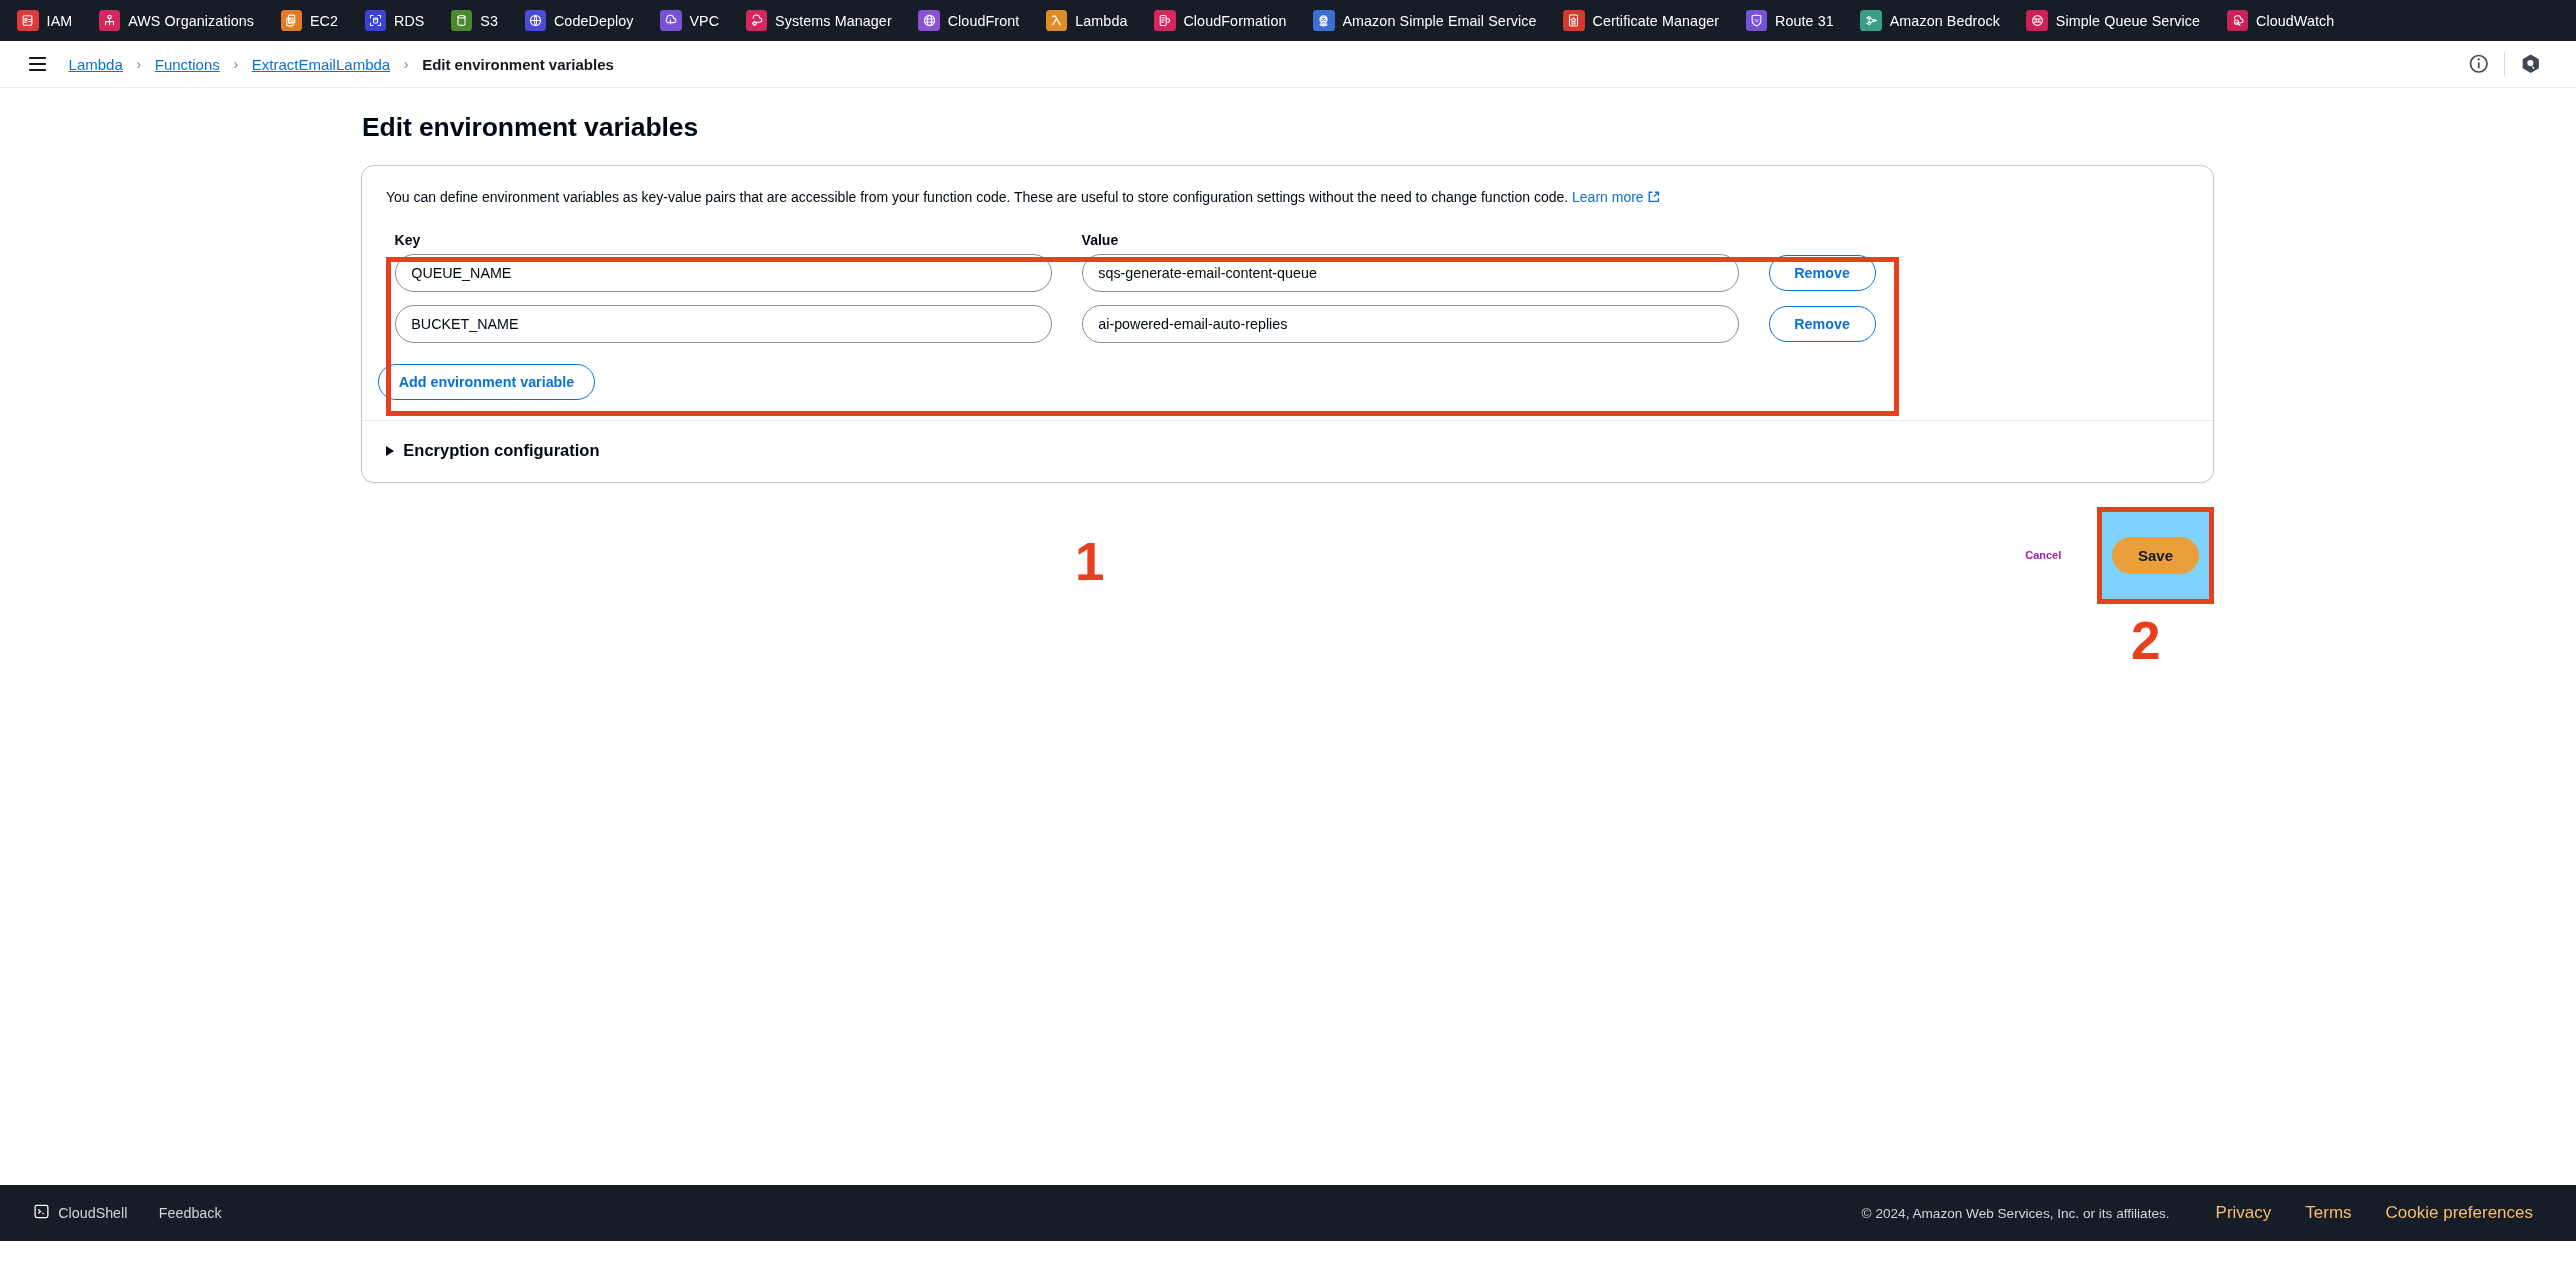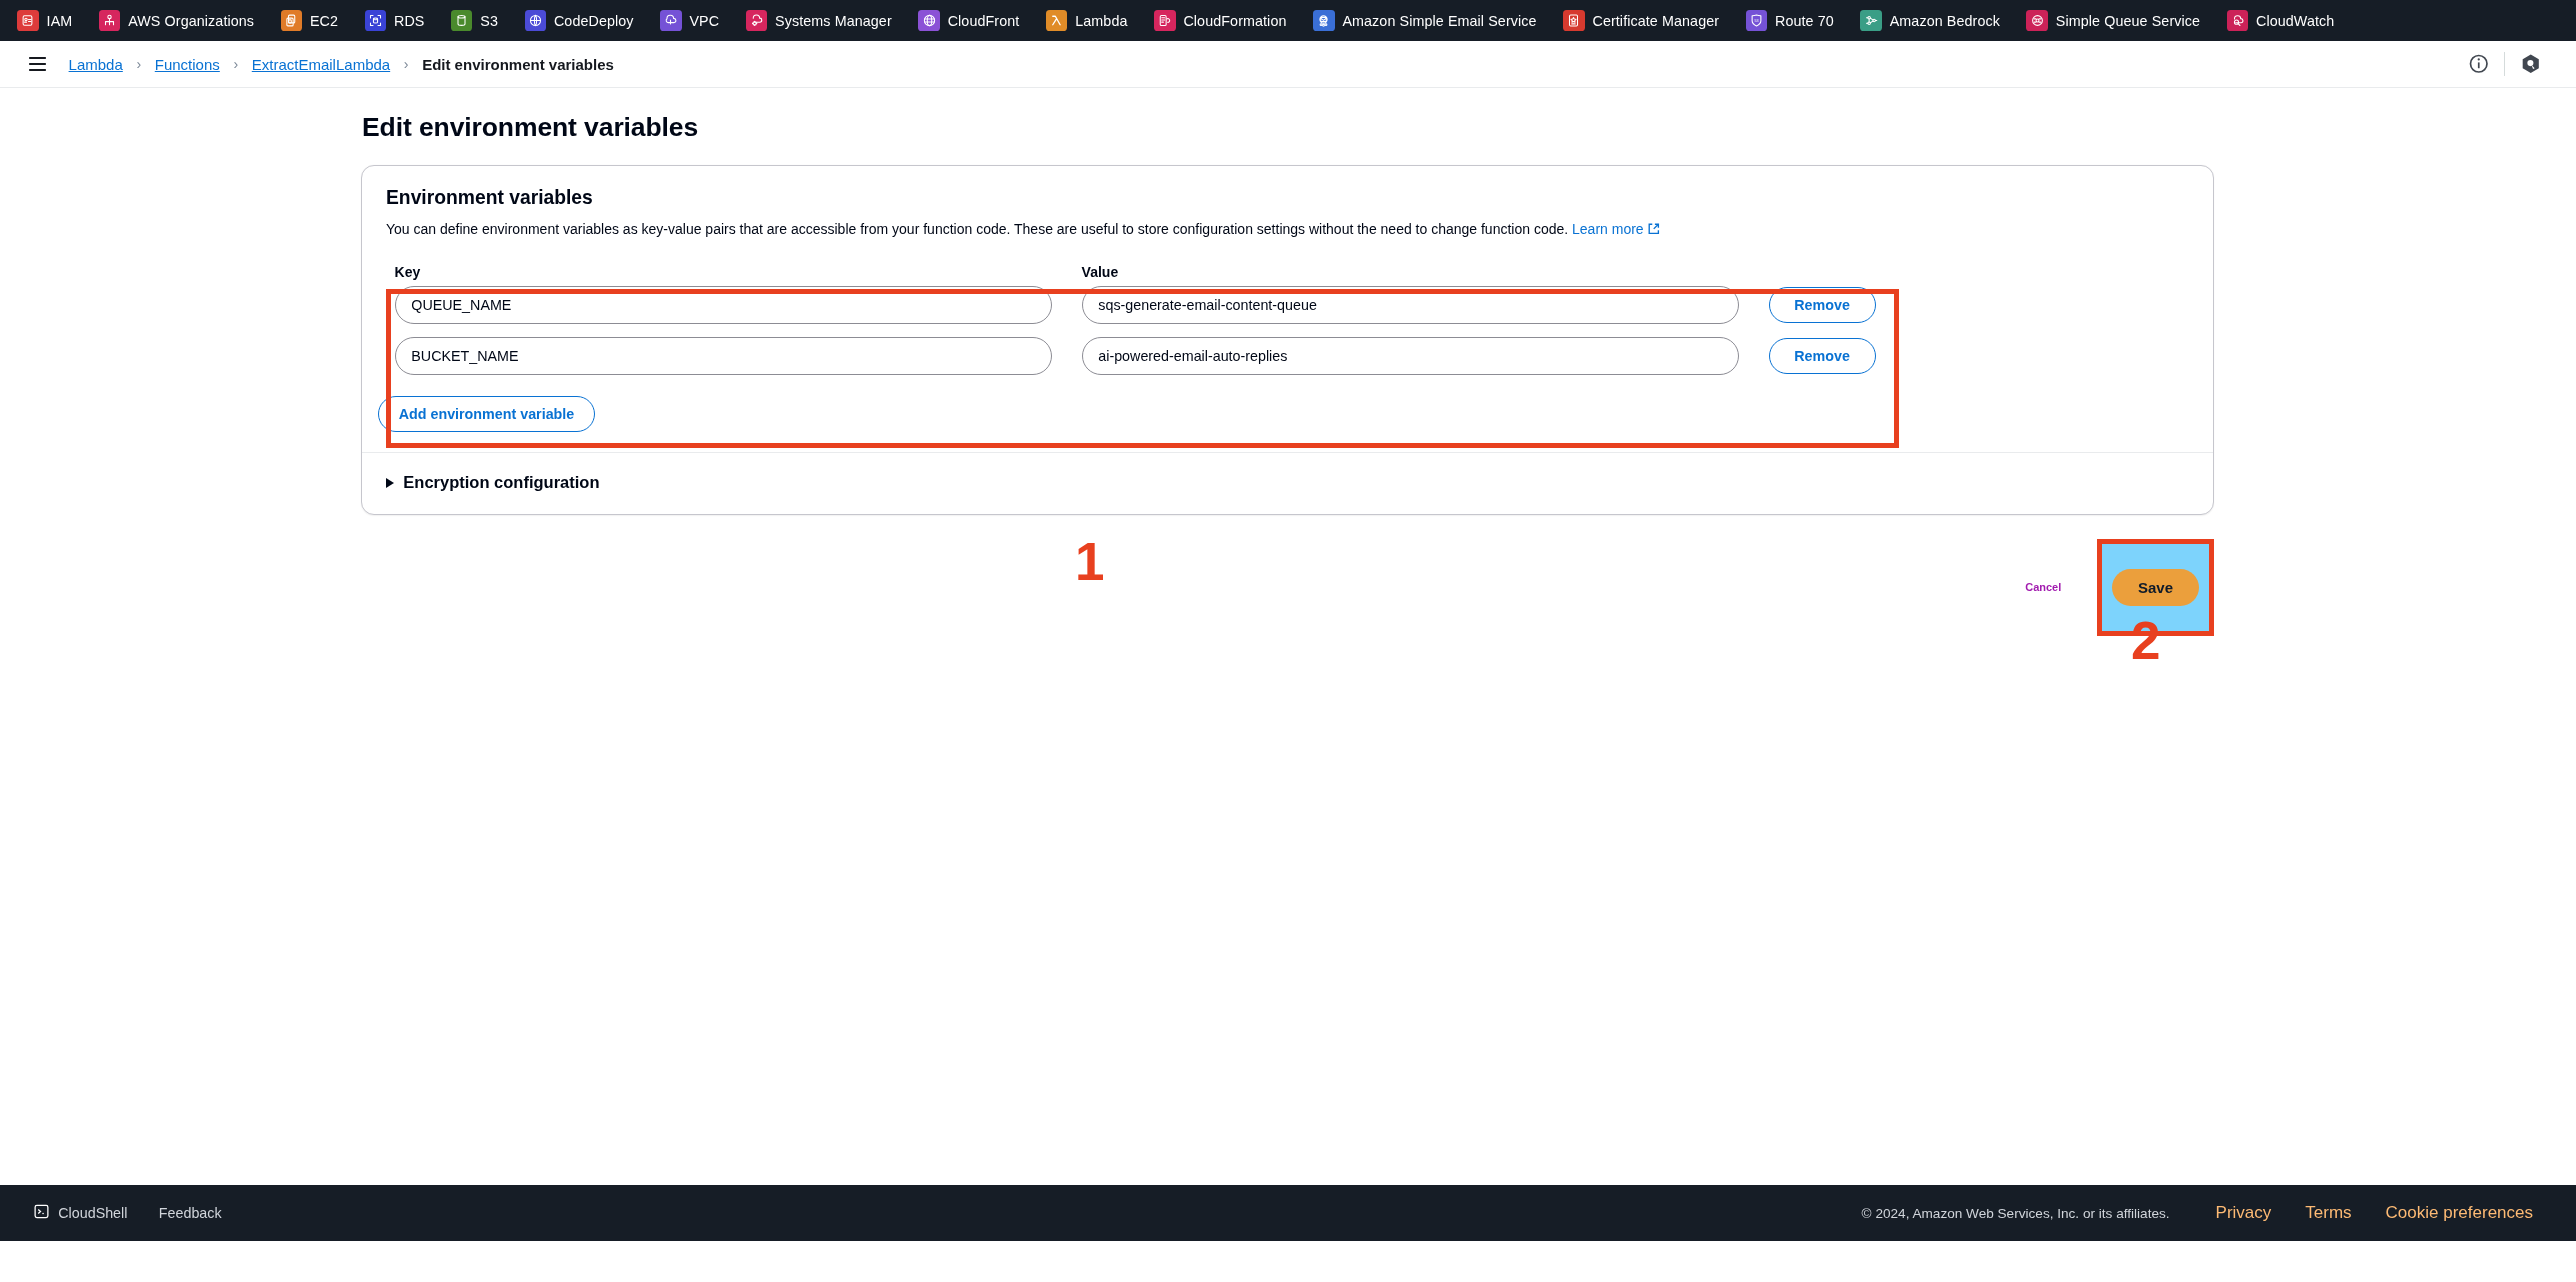--- a/index.html
+++ b/index.html
@@ -456,21 +456,21 @@
       </span>
       <span class="svc-label">Certificate Manager</span>
     </div>
     <div class="svc">
       <span class="svc-icon" style="background: rgb(117, 82, 214);">
         <svg width="15" height="15" viewBox="0 0 24 24">
           <path d="M12 3.3c3 1 4.8 1.3 7 1.2v7.8c0 4-3.3 6.6-7 8.4-3.7-1.8-7-4.4-7-8.4V4.5c2.2.1 4-.2 7-1.2Z" stroke="#ffffff" stroke-width="1.7" fill="none" stroke-linecap="round" stroke-linejoin="round"></path>
           <text x="12" y="14.2" font-size="6" fill="#ffffff" text-anchor="middle" font-family="Liberation Sans, sans-serif">53</text>
         </svg>
       </span>
-      <span class="svc-label">Route 70</span>
+      <span class="svc-label">Route 31</span>
     </div>
     <div class="svc">
       <span class="svc-icon" style="background: rgb(58, 158, 134);">
         <svg width="15" height="15" viewBox="0 0 24 24">
           <circle cx="8.2" cy="7.6" r="2" stroke="#ffffff" stroke-width="1.7" fill="none" stroke-linecap="round" stroke-linejoin="round"></circle>
           <circle cx="8.2" cy="16.4" r="2" stroke="#ffffff" stroke-width="1.7" fill="none" stroke-linecap="round" stroke-linejoin="round"></circle>
           <circle cx="16.2" cy="12" r="2" stroke="#ffffff" stroke-width="1.7" fill="none" stroke-linecap="round" stroke-linejoin="round"></circle>
           <path d="M10.2 8.5 14.3 11M10.2 15.5 14.3 13M8.2 9.6v4.8" stroke="#ffffff" stroke-width="1.7" fill="none" stroke-linecap="round" stroke-linejoin="round"></path>
           <path d="M18.2 12h2.2M4 7.6h2.2M4 16.4h2.2" stroke="#ffffff" stroke-width="1.7" fill="none" stroke-linecap="round" stroke-linejoin="round"></path>
         </svg>
@@ -532,21 +532,20 @@
     </div>
   </div>
 </div>
 
 <div class="page">
   <div class="content">
     <h1 class="page-title">Edit environment variables</h1>
 
     <div class="card">
       <div class="card-body">
-        <div class="card-title">Environment variables</div>
         <div class="card-desc">
           <span>You can define environment variables as key-value pairs that are accessible from your function code. These are useful to store configuration settings without the need to change function code.</span>
           <a class="learn-more">
             <span>Learn more</span><span class="ext-icon"><svg width="13.6" height="13.6" viewBox="0 0 16 16" fill="none" stroke="#0972d3" stroke-width="1.6">
                   <path d="M6.2 2.6H2.6v10.8h10.8V9.8"></path>
                   <path d="M9.3 2.6h4.1v4.1"></path>
                   <path d="M13.4 2.6 7.9 8.1"></path>
                 </svg></span>
           </a>
         </div>

